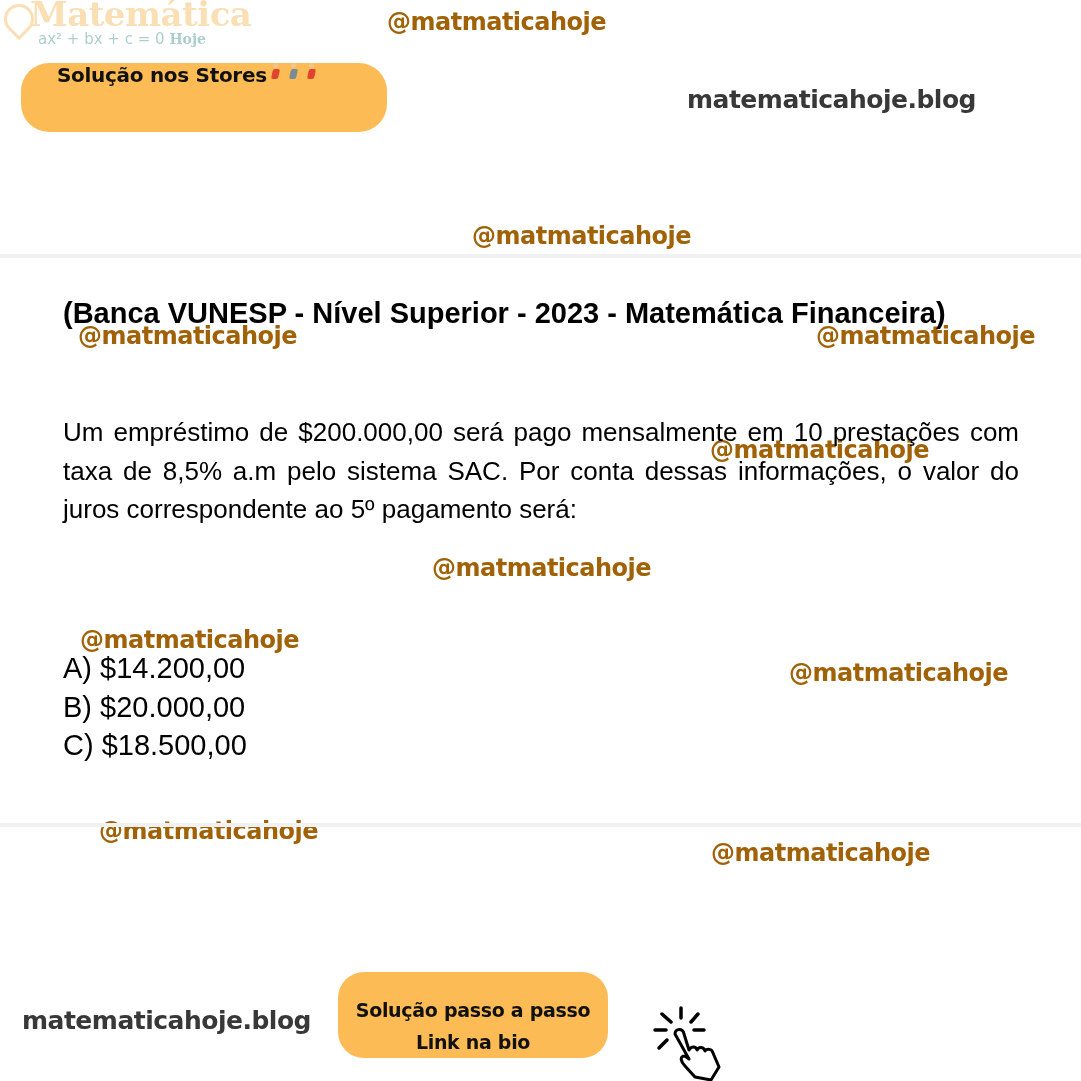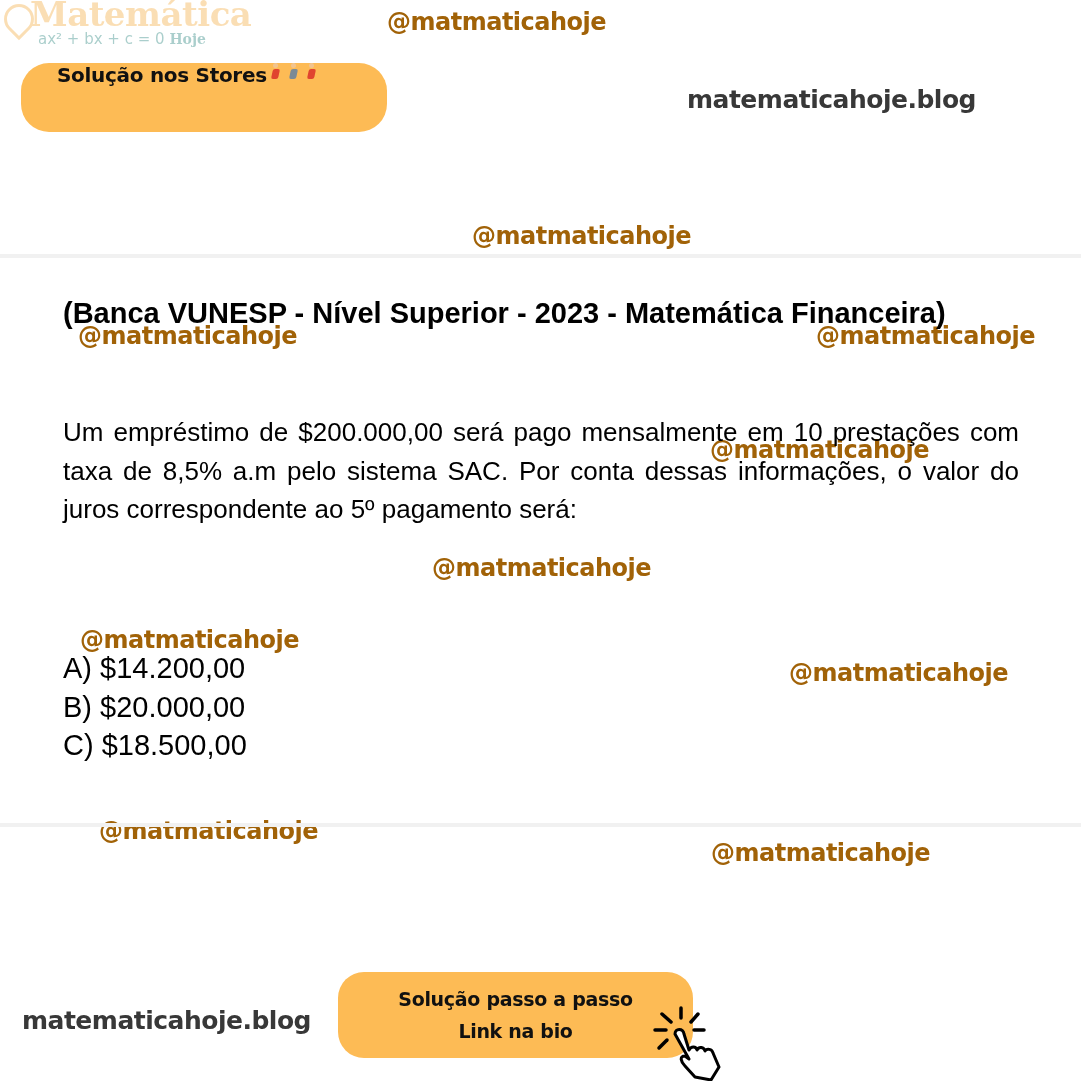--- a/index.html
+++ b/index.html
@@ -31,21 +31,21 @@
 
     
     .q { position: absolute; left: 63px; width: 956px; z-index: 1; }
     .q-header { top: 297px; font-weight: bold; font-size: 29px; line-height: 33px; text-align: justify; text-align-last: left; }
     .q-body { top: 413px; font-size: 26px; line-height: 38.5px; text-align: justify; text-align-last: left; }
     .q-options { top: 603px; font-size: 29px; line-height: 38.5px; margin-top: 46px; }
     .q-options div { white-space: nowrap; }
 
     
     .blog-bottom { position: absolute; left: 22px; top: 1006px; font-family: "DejaVu Sans", sans-serif; font-weight: bold; font-size: 25px; color: #383838; letter-spacing: -0.5px; }
-    .pill-bottom { position: absolute; left: 338px; top: 972px; width: 355px; height: 86px; background: #fdbb55; border-radius: 26px; display: flex; flex-direction: column; align-items: center; justify-content: center; }
+    .pill-bottom { position: absolute; left: 338px; top: 972px; width: 270px; height: 86px; background: #fdbb55; border-radius: 26px; display: flex; flex-direction: column; align-items: center; justify-content: flex-end; }
     .pill-bottom span { font-family: "DejaVu Sans", sans-serif; font-weight: bold; font-size: 19px; line-height: 32px; color: #111; letter-spacing: -0.3px; }
     .hand { position: absolute; left: 645px; top: 1004px; width: 85px; height: 77px; }
   </style>
 </head>
 <body>
 
 <div class="logo">
   <div class="pin"></div>
   <div class="title">Matemática</div>
   <div class="formula">

